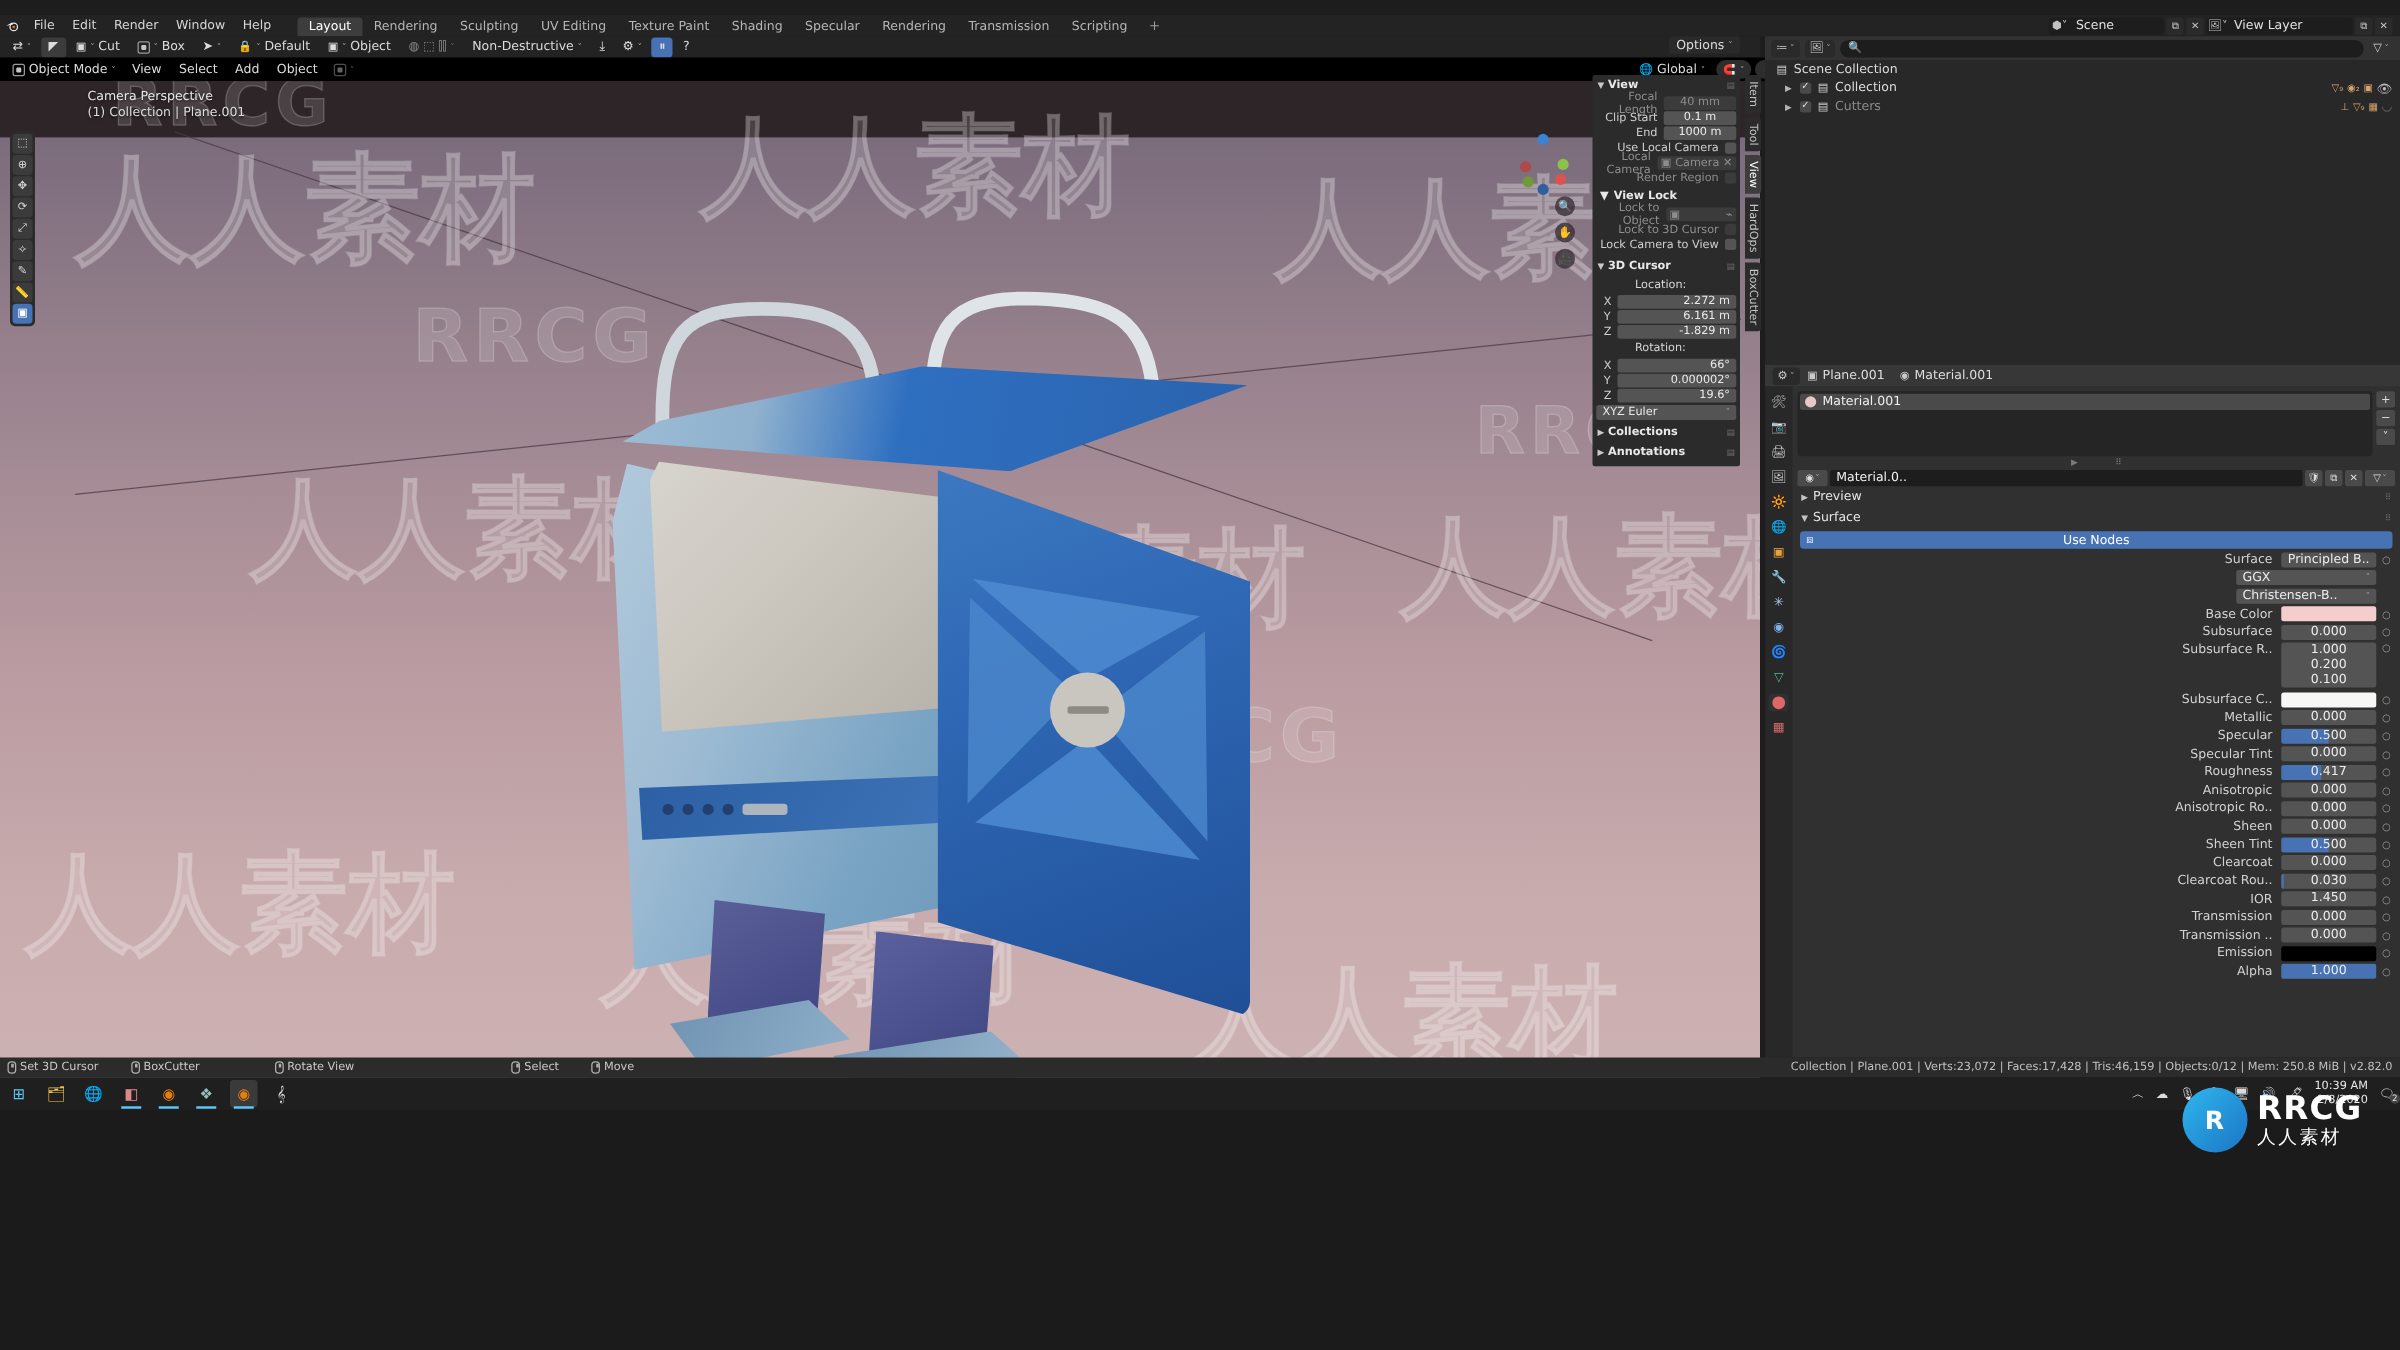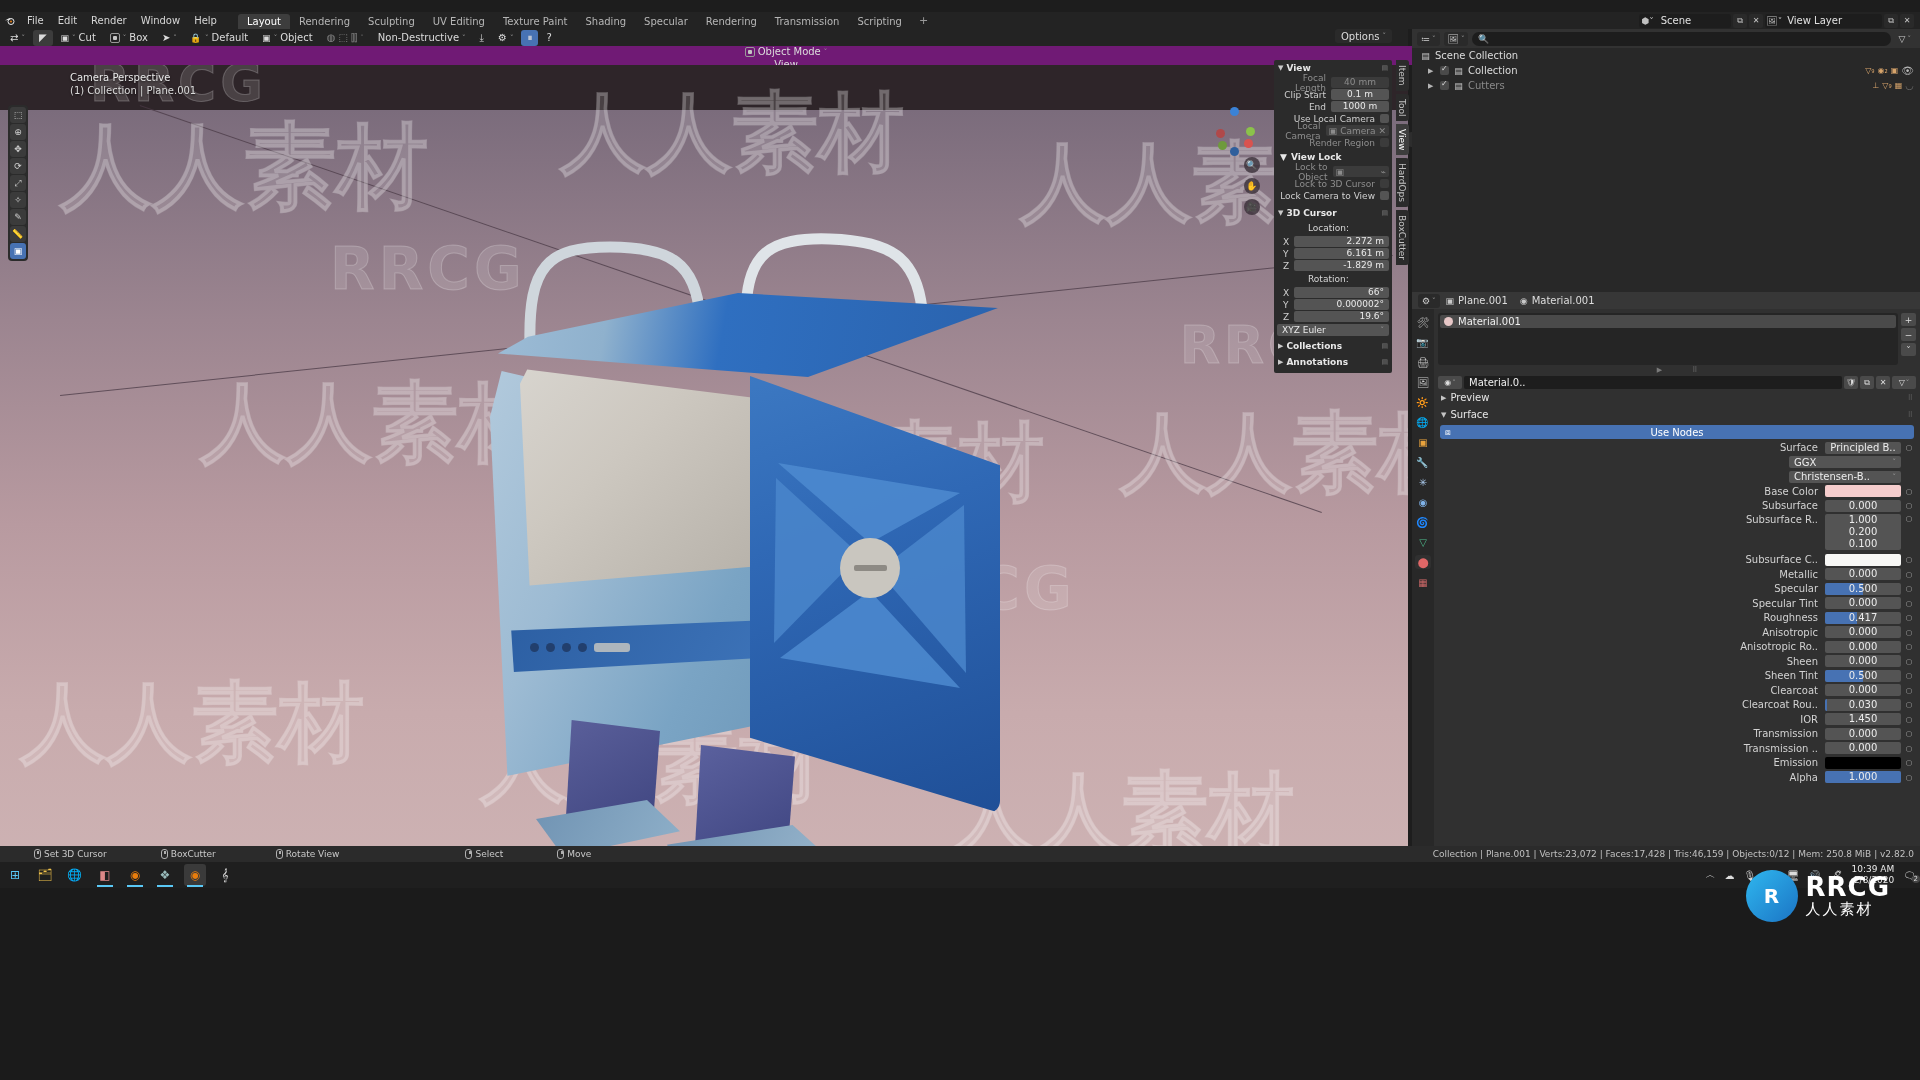--- a/index.html
+++ b/index.html
@@ -28,21 +28,21 @@
   .topbar-right { margin-left:auto; display:flex; align-items:center; gap:2px; padding-right:6px; }
   .scene-field { display:flex; align-items:center; background:#1d1d1d; border-radius:3px; height:14px; }
   .scene-field .sf-ico { width:18px; text-align:center; font-size:9px; color:#c0c0c0; }
   .scene-field .sf-name { padding:0 40px 0 4px; font-size:10px; color:#e0e0e0; }
   .mini-btn { width:14px; height:14px; background:#2a2a2a; border-radius:2px; font-size:8px;
     display:flex; align-items:center; justify-content:center; color:#c6c6c6; }
 
   
   .viewport-wrap { position:absolute; left:0; top:29px; width:1408px; height:817px; }
   .vp-header { position:absolute; left:0; top:0; width:1568px; height:19px;
-    background:#701a75; display:flex; align-items:center; padding-left:4px; gap:0;flex-direction:column; }
+    background:#000000; display:flex; align-items:center; padding-left:4px; gap:0; }
   .vp-h-btn { display:flex; align-items:center; gap:3px; padding:0 6px; height:16px;
     font-size:10px; color:#dcdcdc; border-radius:3px; }
   .vp-h-btn .sq { width:10px; height:10px; border:1px solid #9a9a9a; border-radius:2px;
     display:inline-block; position:relative; }
   .vp-h-btn .sq::after { content:''; position:absolute; inset:2px; background:#c5c5c5; border-radius:1px; }
   .caret { font-size:7px; color:#a5a5a5; }
   .vp-h-menu { padding:0 7px; font-size:10px; color:#dcdcdc; height:16px; line-height:16px; }
   .vp-h-right { margin-left:auto; display:flex; align-items:center; gap:3px; padding-right:6px; }
   .pill { display:flex; align-items:center; gap:2px; background:#2d2d2d; border-radius:9px;
     padding:1px 5px; height:15px; }
@@ -180,21 +180,21 @@
   .prow .pswatch { width:76px; height:12px; border-radius:2px; }
   .prow .pdot { width:10px; text-align:center; font-size:8px; color:#9d9d9d; }
   .prow .pselect { width:112px; height:12px; background:#545454; border-radius:2px; font-size:10px;
     display:flex; align-items:center; justify-content:space-between; padding:0 5px; color:#ececec; }
   .pstack { width:76px; background:#545454; border-radius:2px; }
   .pstack div { height:12px; line-height:12px; text-align:center; font-size:10px; color:#ececec; }
 
   
   .statusbar { position:absolute; left:0; top:846px; width:1920px; height:16px;
     background:#2b2b2b; display:flex; align-items:center; padding:0 6px; font-size:9px; color:#c9c9c9; }
-  .sb-item { display:flex; align-items:center; gap:3px; margin-right:26px;margin-left:28px; }
+  .sb-item { display:flex; align-items:center; gap:3px; margin-right:26px; }
   .mouse-ico { width:7px; height:10px; border:1px solid #b0b0b0; border-radius:3px; position:relative; flex:none; }
   .mouse-ico::before { content:''; position:absolute; left:2px; top:1px; width:2px; height:3px; background:#b0b0b0; }
   .mouse-ico.r::before { left:3px; }
   .mouse-ico.m::before { left:2.5px; }
   .sb-right { margin-left:auto; font-size:9px; color:#c0c0c0; }
 
   
   .taskbar { position:absolute; left:0; top:862px; width:1920px; height:218px; background:#1b1b1b; }
   .tb-inner { position:absolute; left:0; top:0; width:1920px; height:26px; background:#1f1f1f;
     display:flex; align-items:center; padding-left:4px; gap:8px; }

